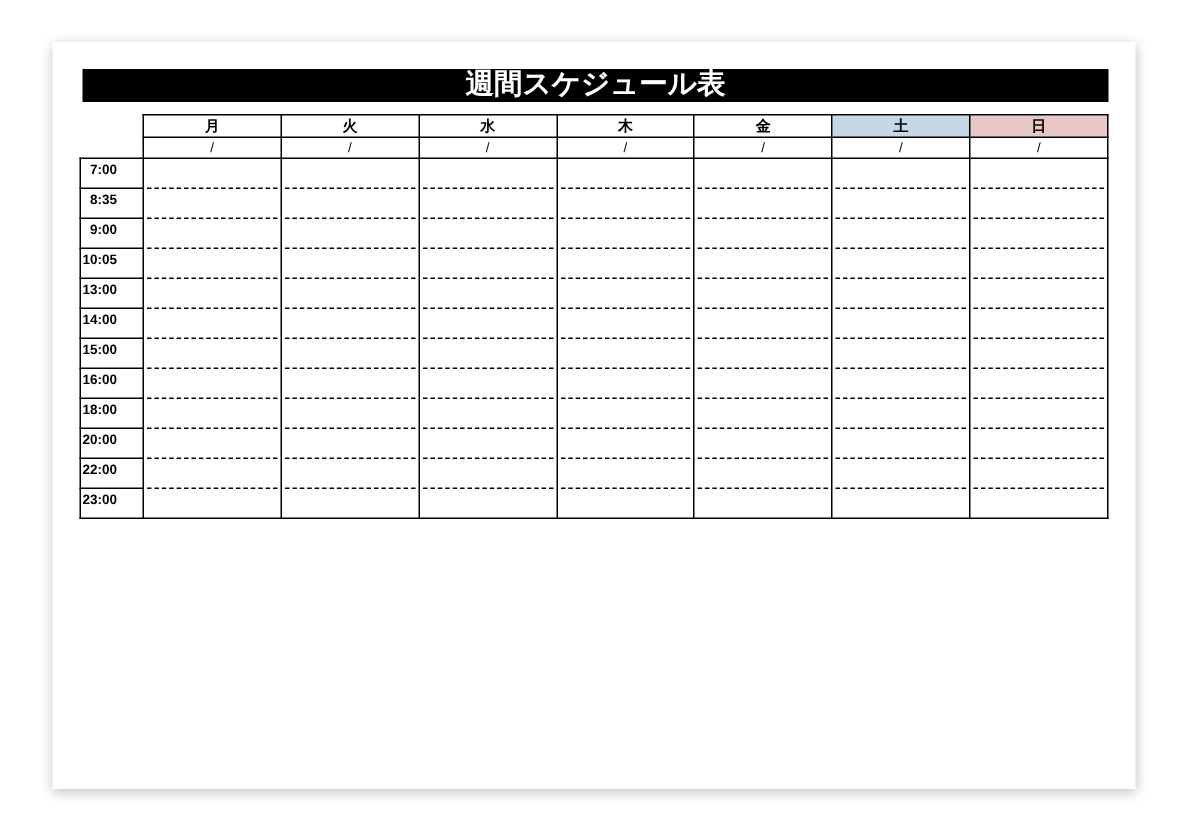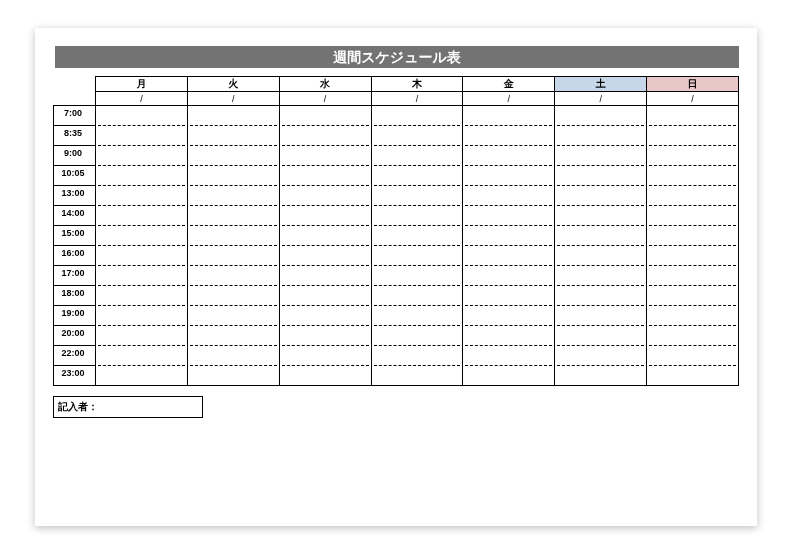--- a/index.html
+++ b/index.html
@@ -14,25 +14,25 @@
     position: absolute;
     left: 35px;
     top: 28px;
     width: 722px;
     height: 498px;
     background: #fff;
     box-shadow: 0 2px 8px rgba(0,0,0,0.25);
     padding: 18px 18px 14px 18px;
   }
   .title-bar {
-    background: #737373;
+    background: #000000;
     color: #fff;
     font-weight: bold;
     text-align: center;
-    font-size: 14px;
+    font-size: 19px;
     height: 22px;
     line-height: 22px;
     margin-left: 2px;
   }
   table.sched {
     border-collapse: collapse;
     width: 100%;
     margin-top: 8px;
     table-layout: fixed;
   }
@@ -61,22 +61,22 @@
   table.sched thead .corner { border: none; }
 
   
   table.sched tbody td {
     height: 20px;
     font-size: 9px;
     padding: 0;
   }
   table.sched tbody td.timecell {
     border: 1px solid #000;
-    text-align: center;
-    padding-right: 3px;
+    text-align: right;
+    padding-right: 17px;
     font-weight: bold;
     vertical-align: top;
     line-height: 14px;
   }
   table.sched tbody td.slot {
     border-left: 1px solid #000;
     border-right: 1px solid #000;
     border-top: none;
     position: relative;
   }
@@ -235,41 +235,21 @@
           <td class="timecell">16:00</td>
           <td class="slot"></td>
           <td class="slot"></td>
           <td class="slot"></td>
           <td class="slot"></td>
           <td class="slot"></td>
           <td class="slot"></td>
           <td class="slot"></td>
         </tr>
         <tr>
-          <td class="timecell">17:00</td>
-          <td class="slot"></td>
-          <td class="slot"></td>
-          <td class="slot"></td>
-          <td class="slot"></td>
-          <td class="slot"></td>
-          <td class="slot"></td>
-          <td class="slot"></td>
-        </tr>
-        <tr>
           <td class="timecell">18:00</td>
-          <td class="slot"></td>
-          <td class="slot"></td>
-          <td class="slot"></td>
-          <td class="slot"></td>
-          <td class="slot"></td>
-          <td class="slot"></td>
-          <td class="slot"></td>
-        </tr>
-        <tr>
-          <td class="timecell">19:00</td>
           <td class="slot"></td>
           <td class="slot"></td>
           <td class="slot"></td>
           <td class="slot"></td>
           <td class="slot"></td>
           <td class="slot"></td>
           <td class="slot"></td>
         </tr>
         <tr>
           <td class="timecell">20:00</td>
@@ -297,17 +277,14 @@
           <td class="slot"></td>
           <td class="slot"></td>
           <td class="slot"></td>
           <td class="slot"></td>
           <td class="slot"></td>
           <td class="slot"></td>
         </tr>
       </tbody>
   </table>
 
-  <div class="author-box">
-    <span>記入者：</span>
-  </div>
 
 </div>
 
 </body></html>

